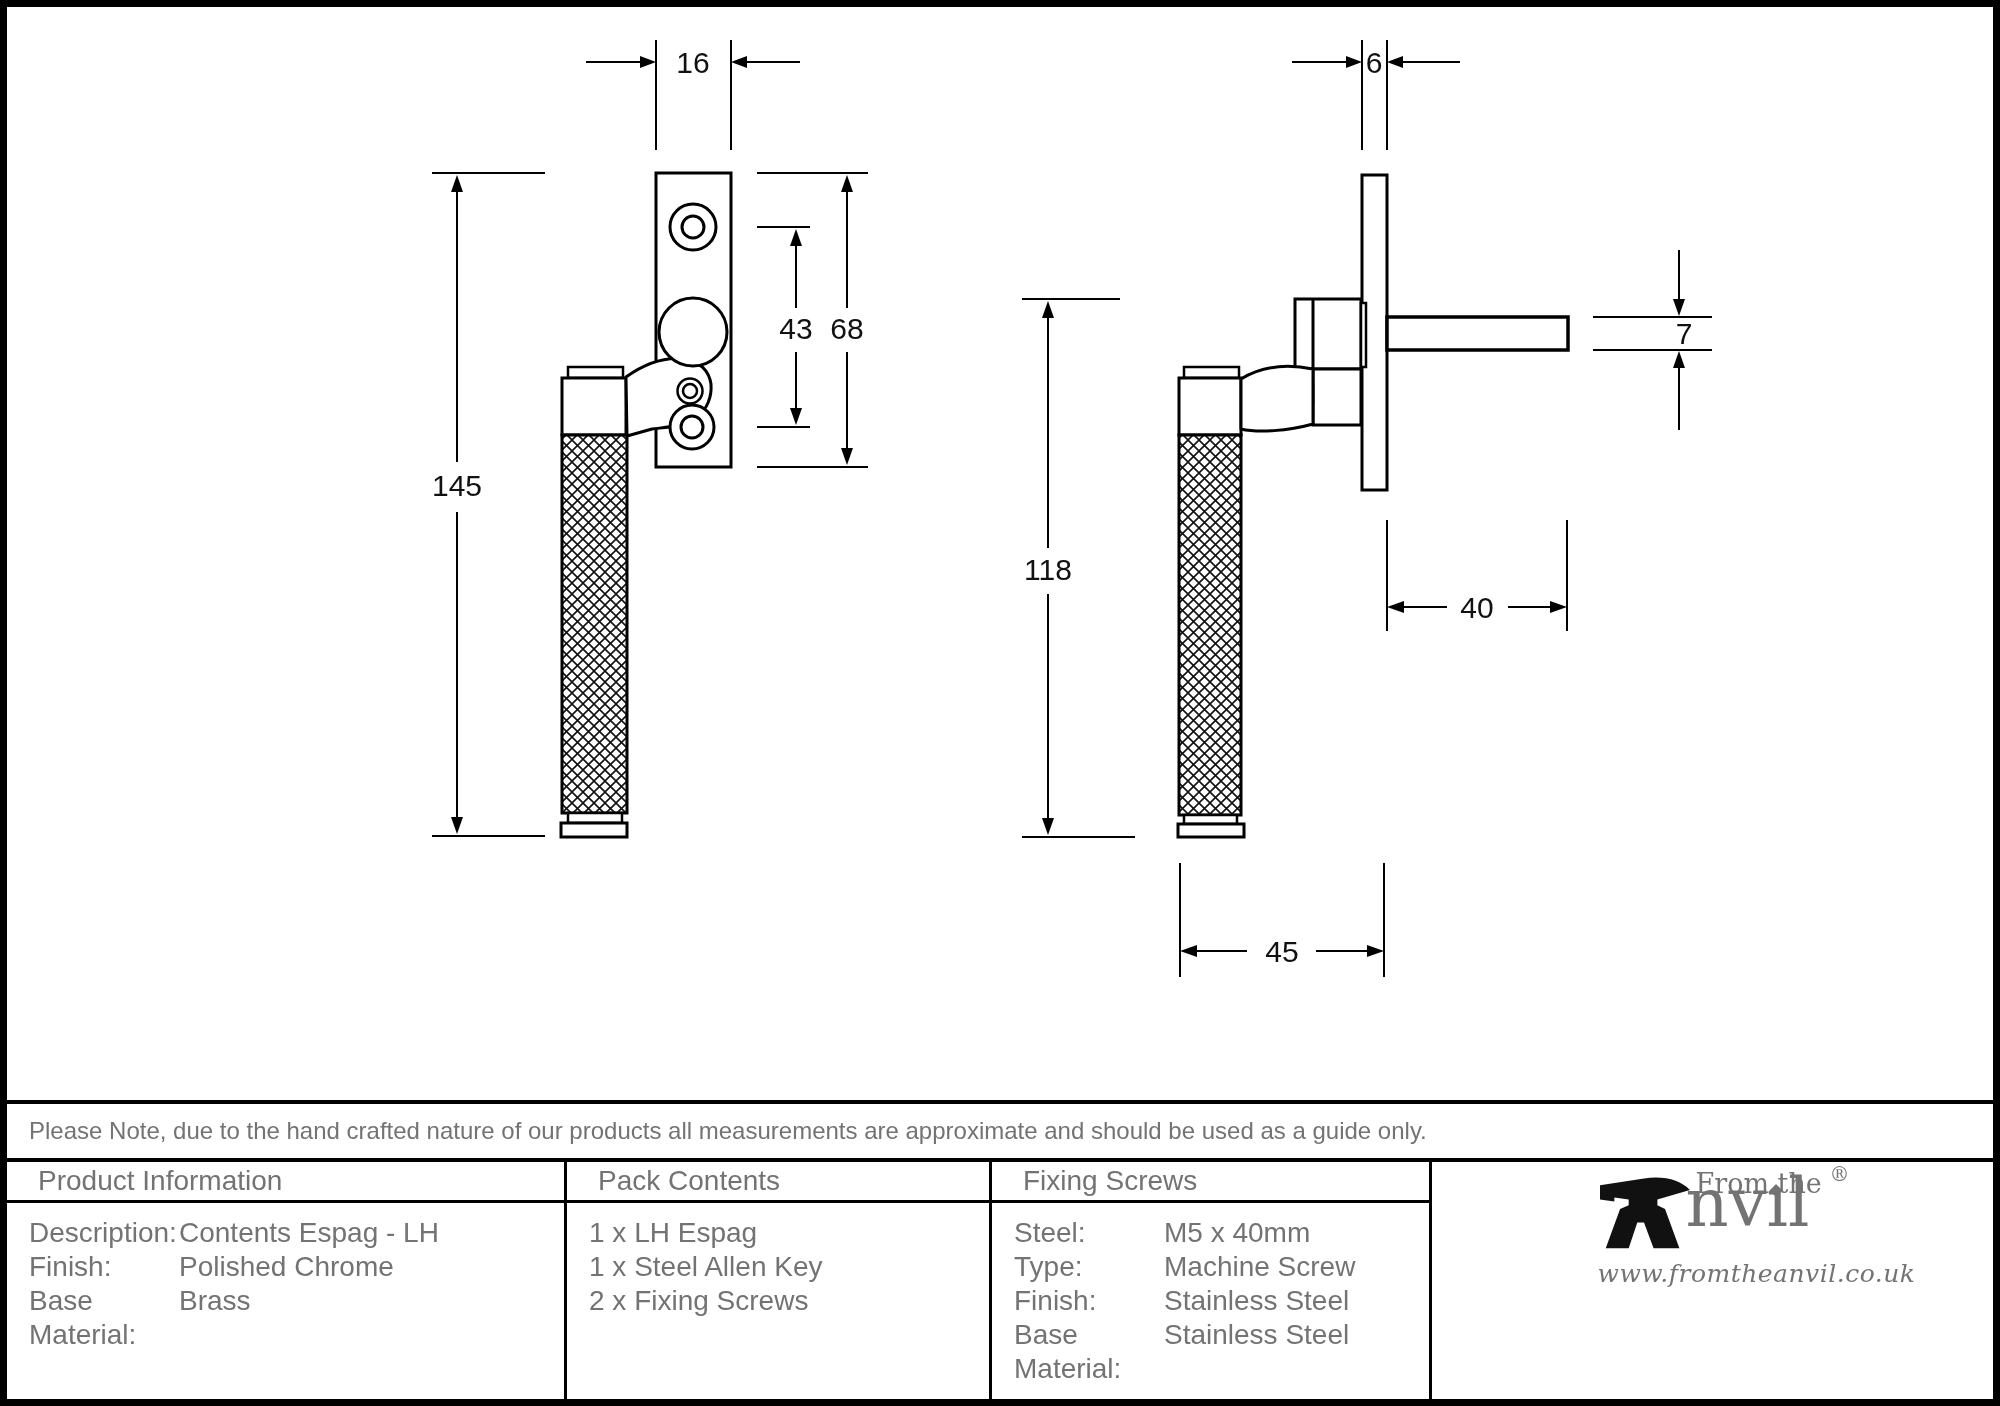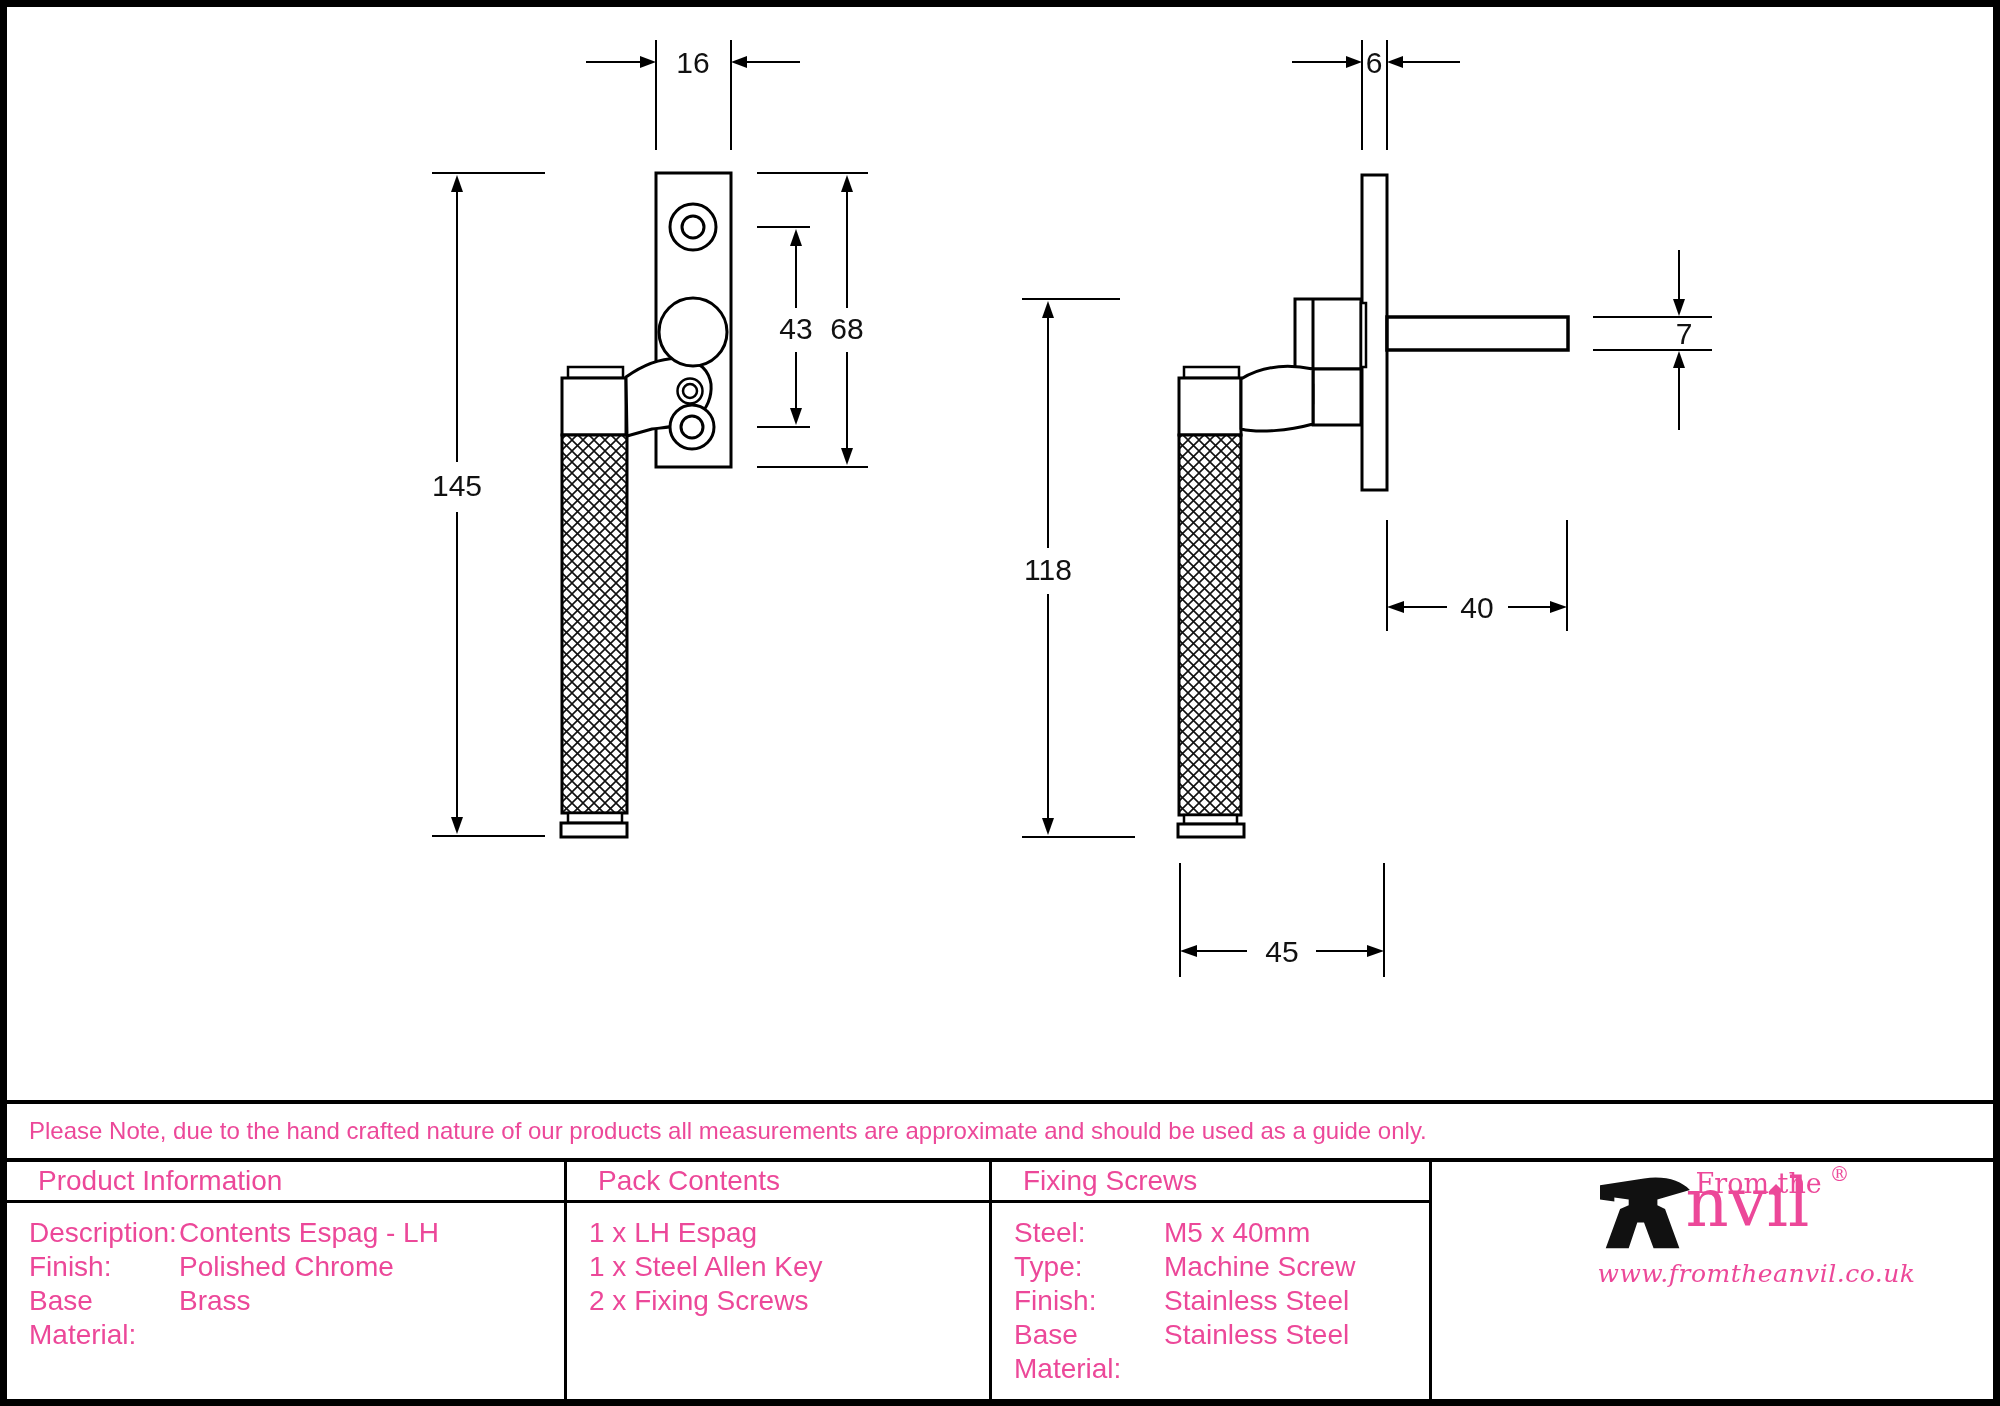--- a/index.html
+++ b/index.html
@@ -1,18 +1,18 @@
 <!DOCTYPE html>
 <html><head>
 <meta charset="utf-8">
 <style>
   html,body{margin:0;padding:0;background:#888;}
   #page{
     position:relative;width:2000px;height:1406px;background:#fff;
-    font-family:"Liberation Sans",sans-serif;color:#ec4899;overflow:hidden;
+    font-family:"Liberation Sans",sans-serif;color:#737373;overflow:hidden;
   }
   .outer-frame{position:absolute;inset:0;border:7px solid #000;pointer-events:none;z-index:50;}
   svg text{font-family:"Liberation Sans",sans-serif;}
 
   
   .note-row{
     position:absolute;left:7px;right:7px;top:1100px;height:54px;
     border-top:4px solid #000;border-bottom:4px solid #000;
     display:flex;align-items:center;padding-left:22px;box-sizing:content-box;
     font-size:24px;

